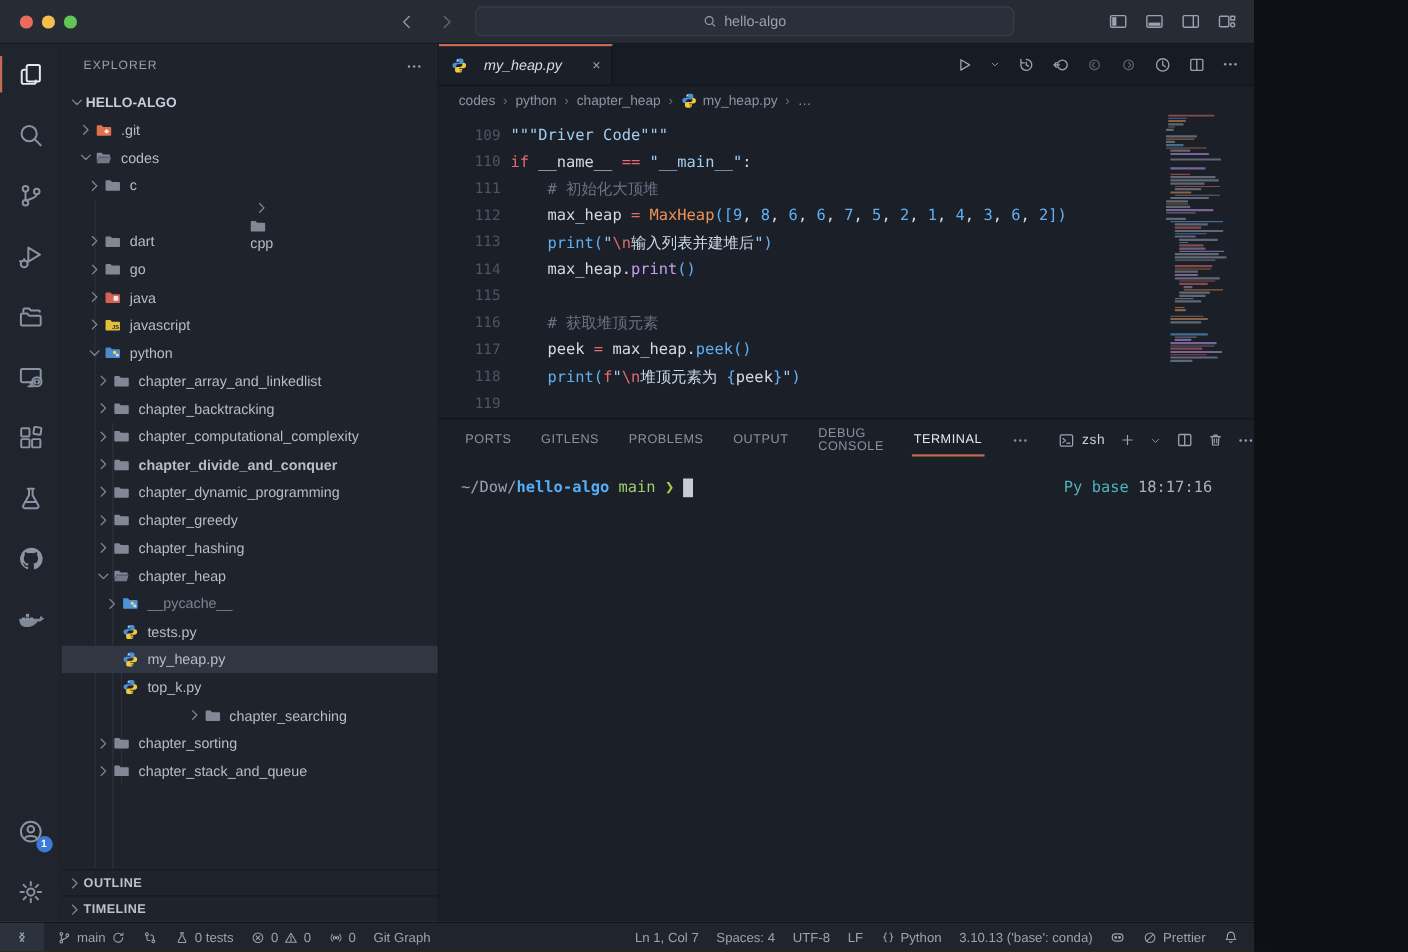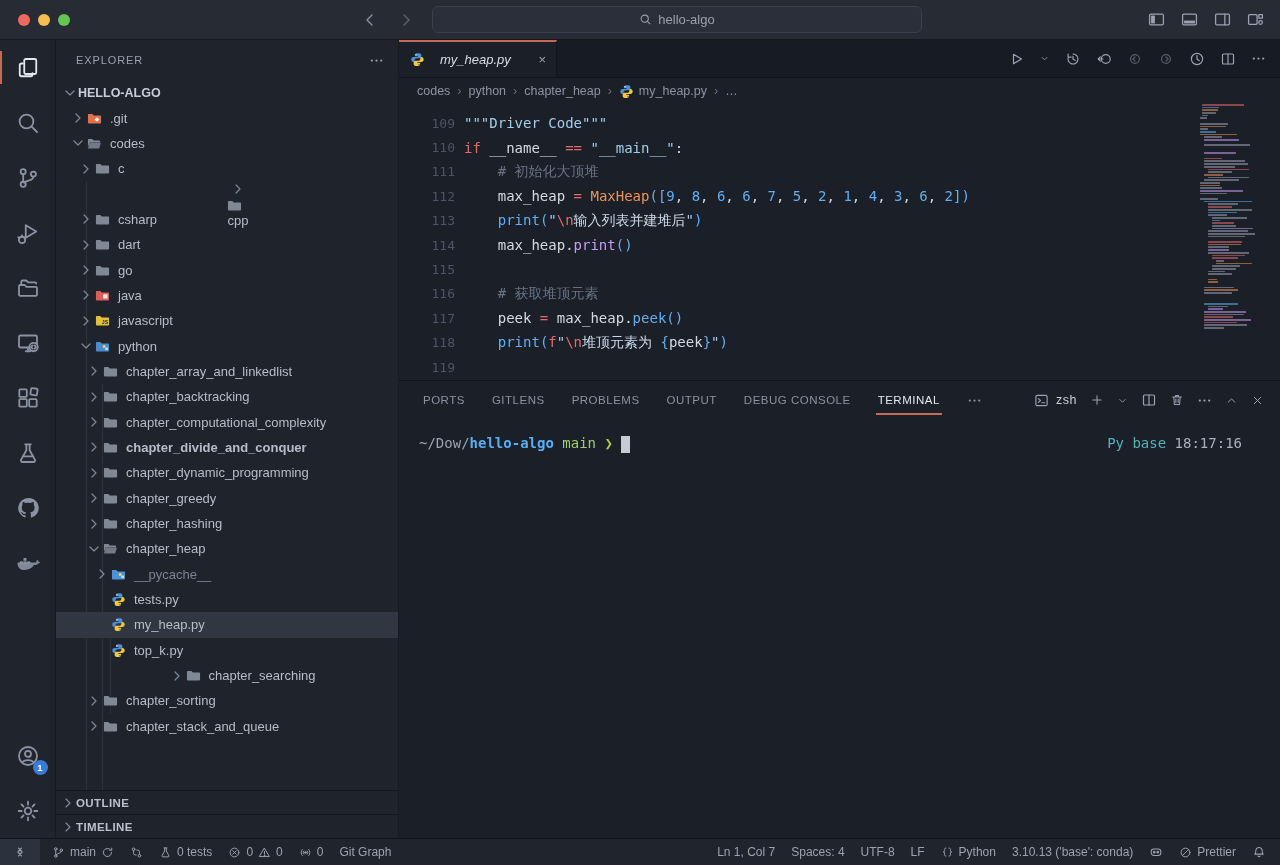--- a/index.html
+++ b/index.html
@@ -1,17 +1,17 @@
 <!DOCTYPE html>
 <html><head>
 <meta charset="utf-8">
 <style>
   *{box-sizing:border-box;margin:0;padding:0}
   html,body{background:#0d1014}
-  .window{width:1280px;height:865px;position:relative;background:#a16207;font-family:"Liberation Sans",sans-serif;color:#aab2c0;overflow:hidden;user-select:none}
+  .window{width:1140px;height:865px;position:relative;background:#a16207;font-family:"Liberation Sans",sans-serif;color:#aab2c0;overflow:hidden;user-select:none}
   
   .titlebar{height:40px;background:#262b34;border-bottom:1px solid #15181f;display:flex;align-items:center}
   .traffic{display:flex;gap:8px;padding-left:18px}
   .tl{width:12px;height:12px;border-radius:50%}
   .nav{display:flex;gap:20px;margin-left:292px;align-items:center}
   .nav .fwd{color:#5d6472}.nav .bck{color:#8b93a1}
   .searchbox{width:490px;height:27px;margin-left:18px;background:#2a2f39;border:1px solid #3a404c;border-radius:6px;display:flex;align-items:center;justify-content:center;gap:6px;color:#99a1ad;font-size:13px}
   .tb-icons{margin-left:auto;display:flex;gap:16px;padding-right:16px;color:#9aa2b1;align-items:center}
   
   .main{display:flex;height:798px}
@@ -329,33 +329,20 @@
             <span class="chev">
               <svg width="16" height="16" viewBox="0 0 16 16" fill="none" stroke="currentColor" stroke-width="1.2" stroke-linecap="round" stroke-linejoin="round">
                 <path d="M6 4l4 4-4 4" stroke="#7e8798"></path>
               </svg>
             </span>
             <span class="ticon">
               <svg width="15" height="15" viewBox="0 0 16 16">
                 <path d="M1 4.1c0-.5.4-1 1-1h3.7l1.5 1.6H14c.6 0 1 .5 1 1v6.6c0 .6-.4 1-1 1H2c-.6 0-1-.4-1-1z" fill="#808896"></path>
               </svg>
             </span>
-            <span class="tlabel">csharp</span>
-          </div>
-          <div class="tree-row" style="padding-left: 22px;">
-            <span class="chev">
-              <svg width="16" height="16" viewBox="0 0 16 16" fill="none" stroke="currentColor" stroke-width="1.2" stroke-linecap="round" stroke-linejoin="round">
-                <path d="M6 4l4 4-4 4" stroke="#7e8798"></path>
-              </svg>
-            </span>
-            <span class="ticon">
-              <svg width="15" height="15" viewBox="0 0 16 16">
-                <path d="M1 4.1c0-.5.4-1 1-1h3.7l1.5 1.6H14c.6 0 1 .5 1 1v6.6c0 .6-.4 1-1 1H2c-.6 0-1-.4-1-1z" fill="#808896"></path>
-              </svg>
-            </span>
             <span class="tlabel">dart</span>
           </div>
           <div class="tree-row" style="padding-left: 22px;">
             <span class="chev">
               <svg width="16" height="16" viewBox="0 0 16 16" fill="none" stroke="currentColor" stroke-width="1.2" stroke-linecap="round" stroke-linejoin="round">
                 <path d="M6 4l4 4-4 4" stroke="#7e8798"></path>
               </svg>
             </span>
             <span class="ticon">
               <svg width="15" height="15" viewBox="0 0 16 16">

